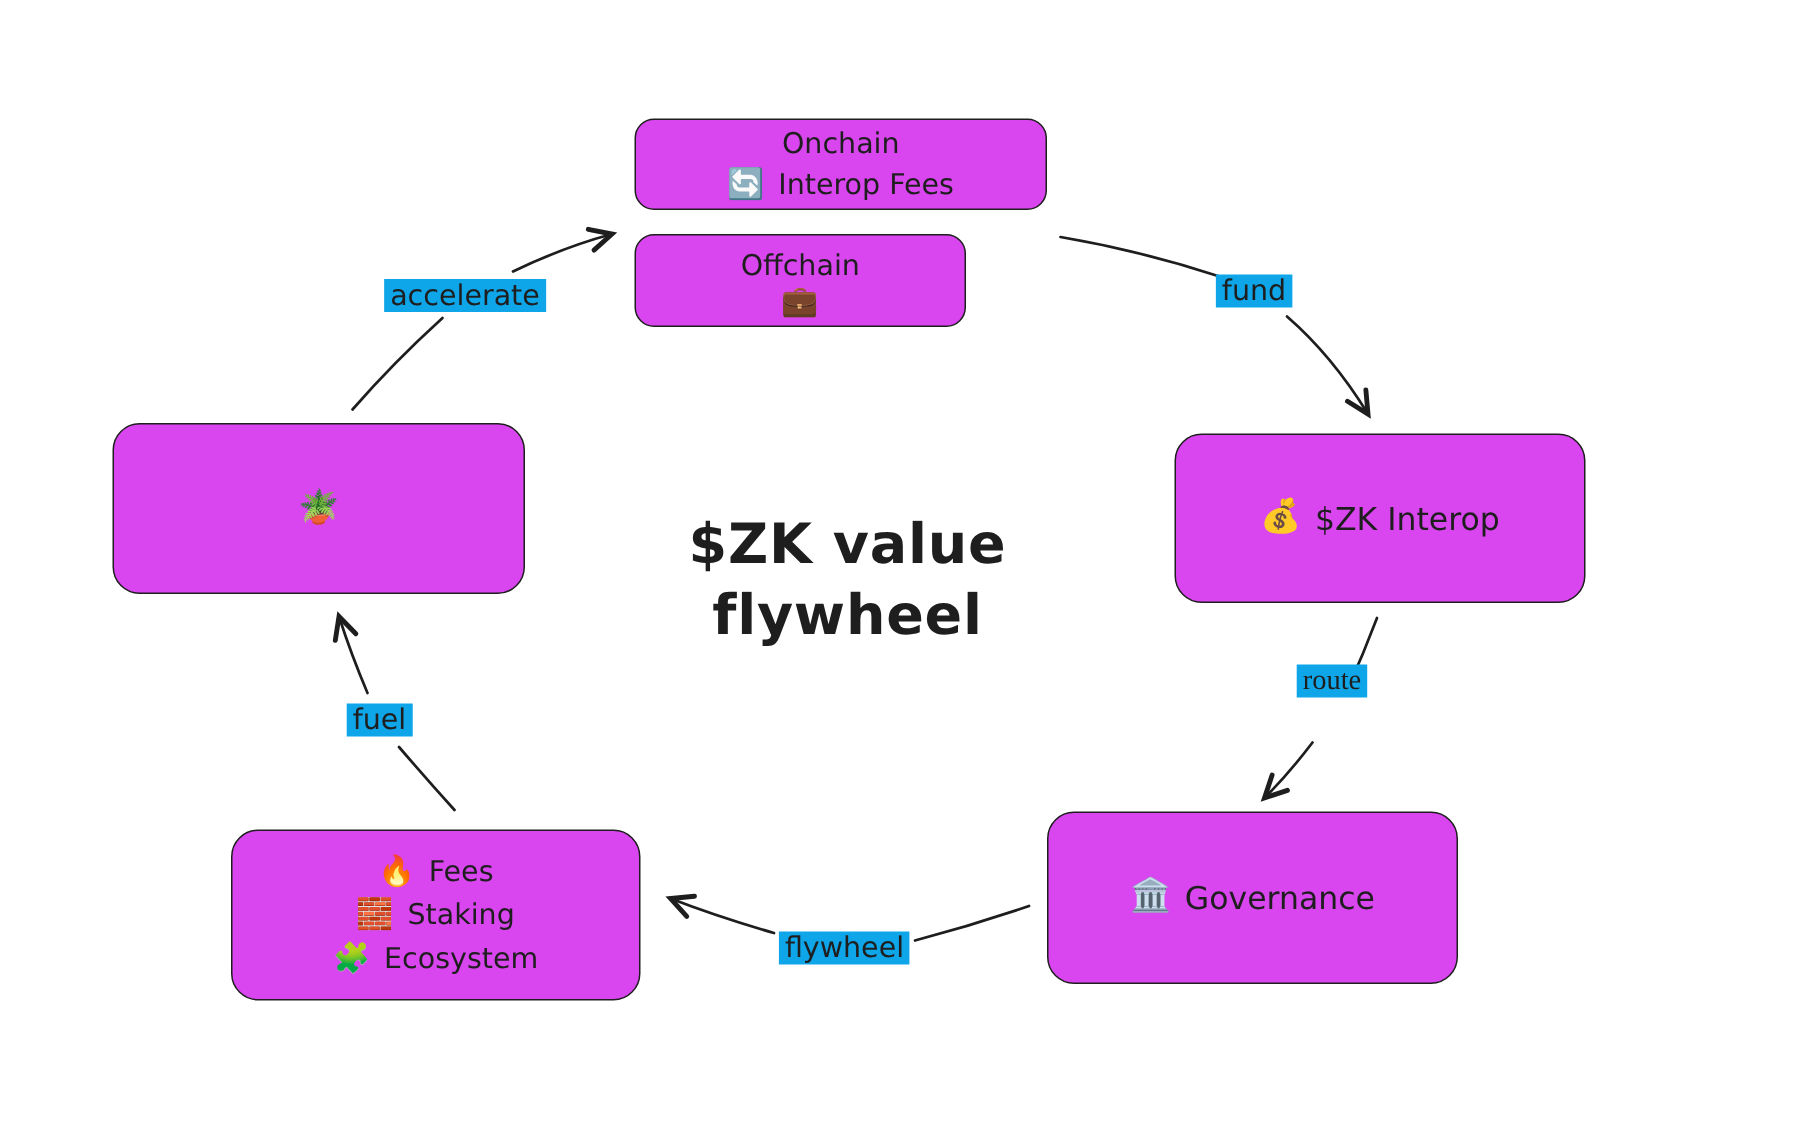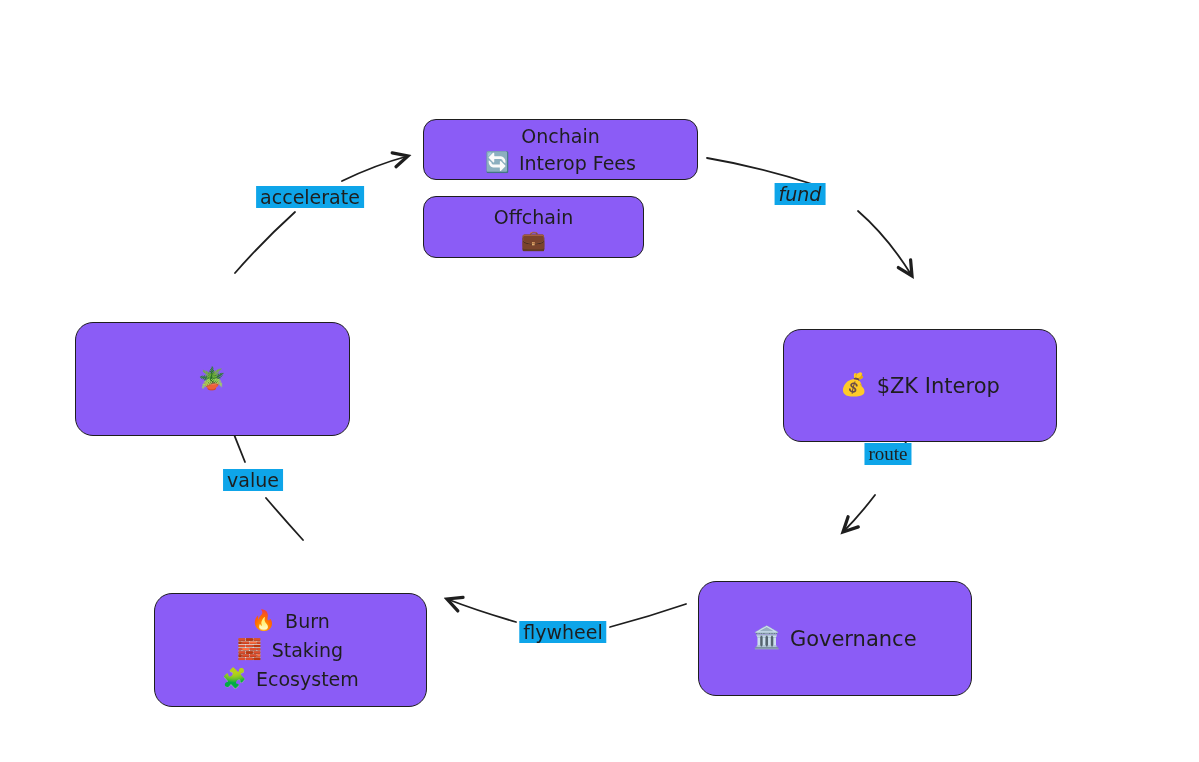--- a/index.html
+++ b/index.html
@@ -9,26 +9,25 @@
     background:#ffffff;
     overflow:hidden;
     font-family:"DejaVu Sans", sans-serif;
     color:#1e1e1e;
   }
   .edges{position:absolute;left:0;top:0;width:1199px;height:762px;}
   .edges path{fill:none;stroke:#1e1e1e;stroke-width:1.8;stroke-linecap:round;}
   .node{
     position:absolute;
     box-sizing:border-box;
-    background:#8b5cf6;
+    background:#d946ef;
     border:1.8px solid #1e1e1e;
     display:flex;flex-direction:column;
     align-items:center;justify-content:center;
     text-align:center;
-    margin-top:40px;
   }
   .node--small{border-radius:13px;font-size:19px;line-height:27px;}
   .node--big{border-radius:18px;font-size:21px;}
   .nline{display:flex;align-items:center;justify-content:center;gap:9px;white-space:nowrap;}
   .burn-lines .nline{line-height:29px;font-size:19px;}
   .emoji{font-size:1.05em;line-height:1;}
   .edge-label{
     position:absolute;
     transform:translate(-50%,-50%);
     font-size:19px;
@@ -110,38 +109,42 @@
   <div class="node node--big" style="left:698px;top:541px;width:274px;height:115px;">
     <div class="nline">
       <span class="emoji">🏛️</span>
       <span>Governance</span>
     </div>
   </div>
 
   <div class="node node--big burn-lines" style="left:154px;top:553px;width:273px;height:114px;">
     <div class="nline">
       <span class="emoji">🔥</span>
-      <span>Burn</span>
+      <span>Fees</span>
     </div>
     <div class="nline">
       <span class="emoji">🧱</span>
       <span>Staking</span>
     </div>
     <div class="nline">
       <span class="emoji">🧩</span>
       <span>Ecosystem</span>
     </div>
   </div>
 
   <div class="node node--big" style="left:75px;top:282px;width:275px;height:114px;">
     <div class="nline">
       <span class="emoji">🪴</span>
     </div>
   </div>
 
   <div class="edge-label" style="left:310px;top:197px;">accelerate</div>
-  <div class="edge-label" style="left:800px;top:194px;font-style:italic;">fund</div>
+  <div class="edge-label" style="left:836px;top:194px;">fund</div>
   <div class="edge-label" style="left:888px;top:454px;font-family:Liberation Serif, serif;">route</div>
   <div class="edge-label" style="left:563px;top:632px;">flywheel</div>
-  <div class="edge-label" style="left:253px;top:480px;">value</div>
+  <div class="edge-label" style="left:253px;top:480px;">fuel</div>
 
+  <div class="diagram-title">
+    <div>$ZK value</div>
+    <div>flywheel</div>
+  </div>
 
 </div>
 
 </body></html>

